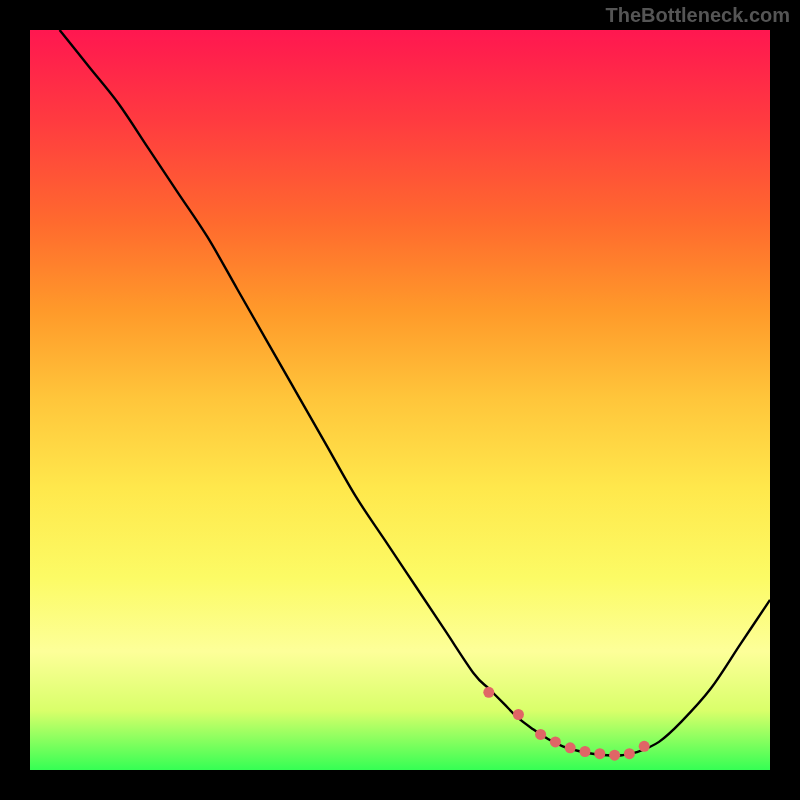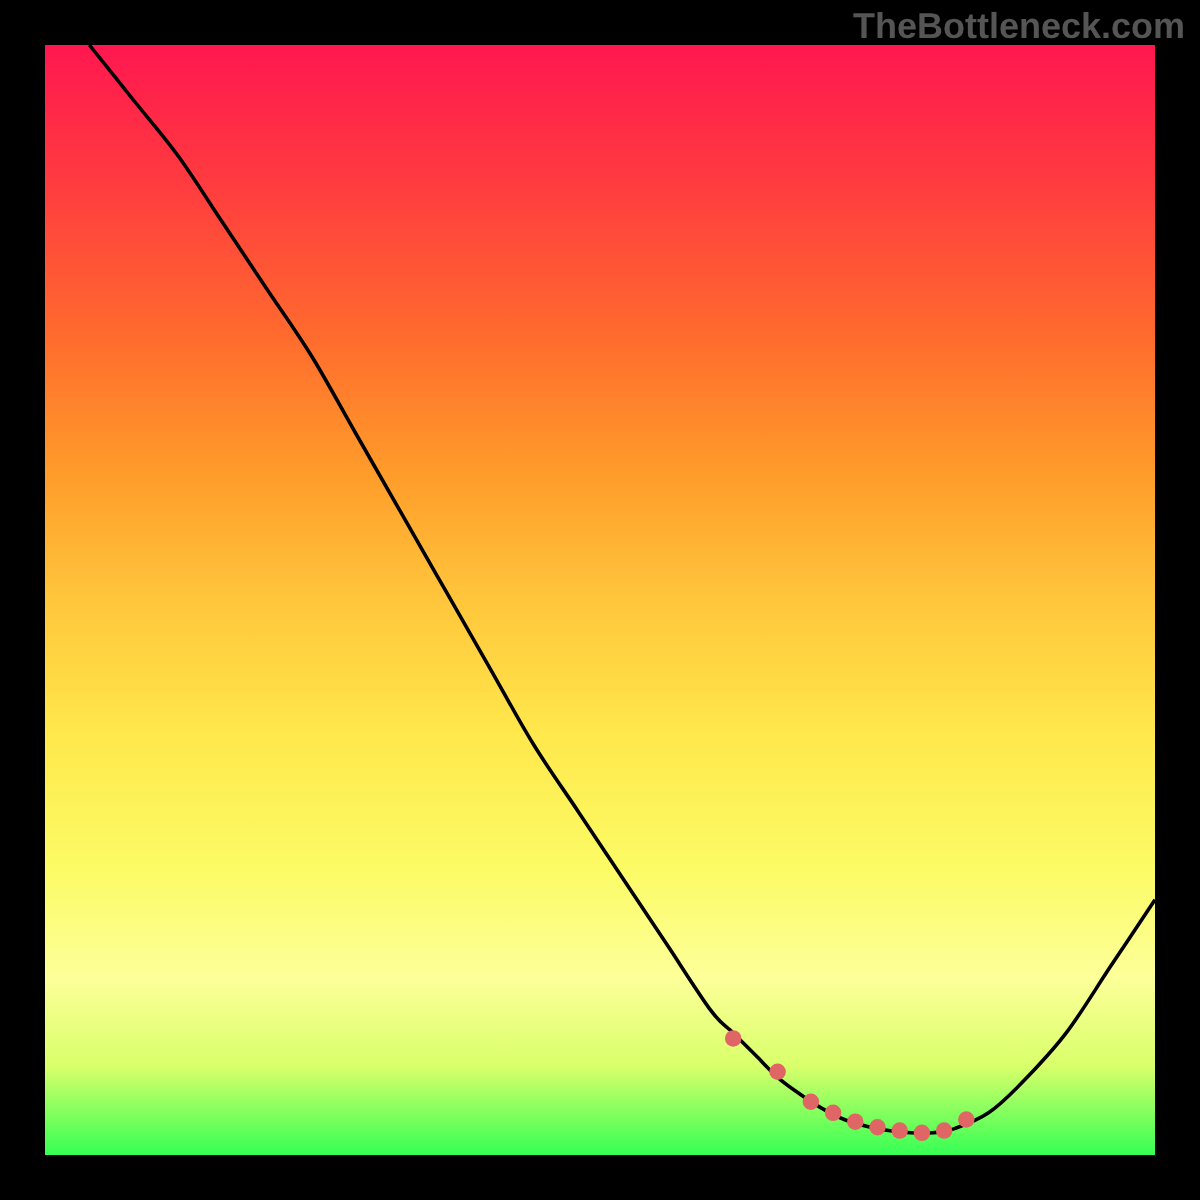--- a/index.html
+++ b/index.html
@@ -10,21 +10,21 @@
     background: #000;
     font-family: Arial, Helvetica, sans-serif;
     position: relative;
     overflow: hidden;
   }
   .attribution {
     position: absolute;
     top: 4px;
     right: 10px;
     color: #555;
-    font-size: 24px;
+    font-size: 20px;
     font-weight: bold;
     z-index: 10;
   }
   .plot-area {
     position: absolute;
     left: 30px;
     top: 30px;
     width: 740px;
     height: 740px;
     background: linear-gradient(to bottom,

